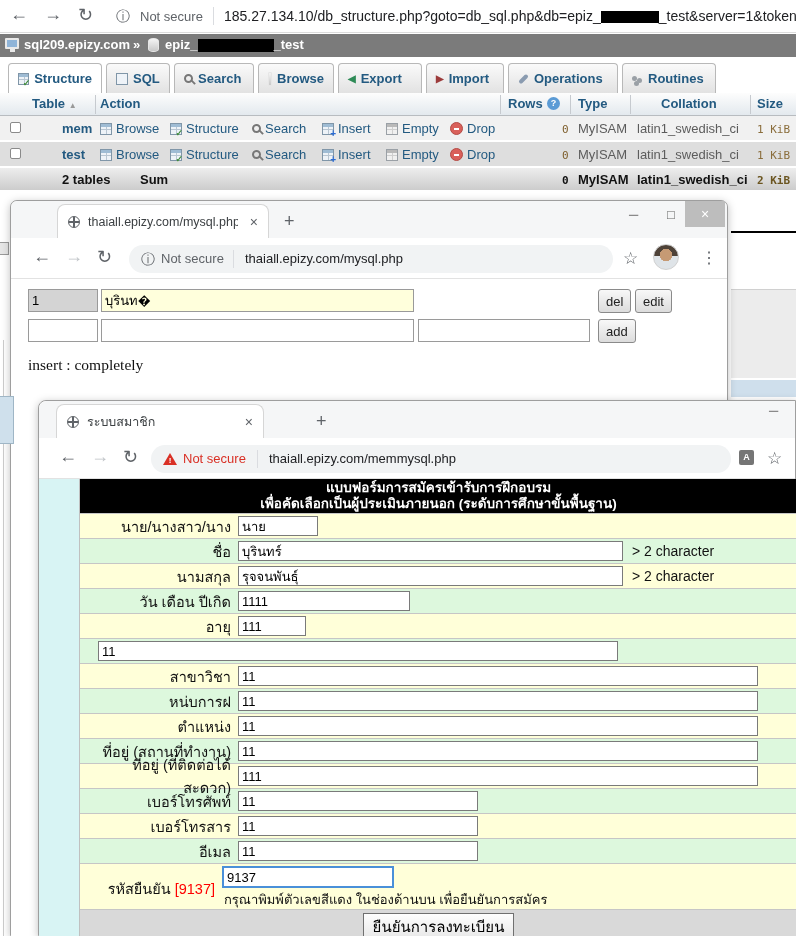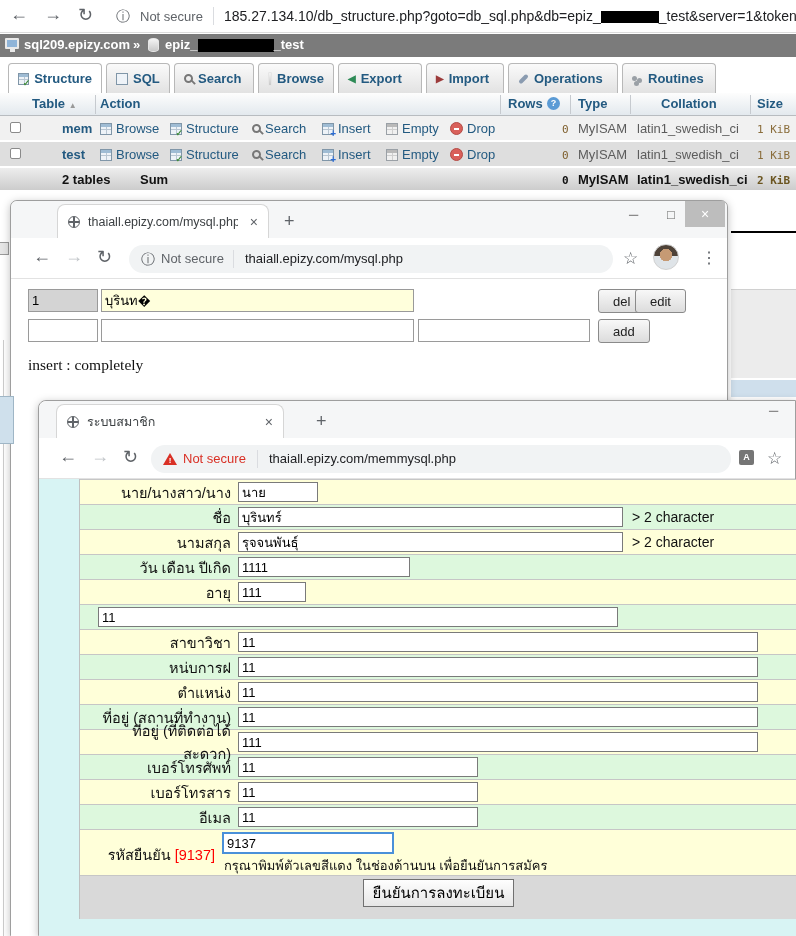--- a/index.html
+++ b/index.html
@@ -82,21 +82,21 @@
     background:radial-gradient(circle at 50% 42%, #c69a74 0 34%, rgba(0,0,0,0) 35%),
                linear-gradient(180deg, #4e4238 0 45%, #dfe4e8 45%); border:1px solid #d0d0d0; }
   .warntri { display:inline-block; width:14px; height:12px; background:#d93025; -webkit-clip-path:polygon(50% 0,100% 100%,0 100%); clip-path:polygon(50% 0,100% 100%,0 100%); color:#fff; font-size:8px; font-weight:bold; text-align:center; line-height:15px; }
   .transl { position:absolute; width:15px; height:15px; background:#757575; border-radius:2px; color:#fff; font-size:9px; font-weight:bold; text-align:center; line-height:15px; }
 
   
   .rec-input { position:absolute; height:23px; border:1px solid #9a9a9a; font-size:13px; padding:0 3px; background:#ffffdc; }
   .rec-input.id { background:#d4d4d4; }
   .rec-input.blank { background:#fff; }
   .rec-input.ralign { text-align:right; }
-  .mini-btn { position:absolute; height:24px; background:linear-gradient(#f8f8f8,#dcdcdc); border:1px solid #8a8a8a; border-radius:3px; font-size:13px; color:#222; padding:0 14px; font-family:"Liberation Sans",sans-serif; }
+  .mini-btn { position:absolute; height:24px; background:linear-gradient(#f8f8f8,#dcdcdc); border:1px solid #8a8a8a; border-radius:3px; font-size:13px; color:#222; padding:0 7px; font-family:"Liberation Sans",sans-serif; }
 
   
   .page2 { position:absolute; left:0; top:78px; width:758px; height:458px; background:#d8f4f4; }
   .formtbl { position:absolute; left:40px; top:0; width:718px; border-left:1px solid #c0c0c0; }
   .fhead { width:100%; height:34px; background:#000; color:#fff; text-align:center; font-size:13.5px; font-weight:bold; line-height:16px; padding-top:1px; }
   .frow { width:100%; height:25px; border-top:1px solid #c6c6c6; display:flex; align-items:center;padding-left:16px; }
   .frow.bg-y { background:#ffffd9; }
   .frow.bg-g { background:#ddf8dd; }
   .flabel { width:140px; text-align:right; padding-right:5px; font-size:14.5px; color:#111; flex:none; }
   .fin { height:20px; border:1px solid #7a7a7a; font-size:13px; padding:0 3px; margin-left:2px; background:#fff; }
@@ -305,21 +305,21 @@
       <button class="mini-btn" style="left:587px; top:39px;">add</button>
       <div class="abs serif" style="left:17px; top:76px; font-size:15.5px; color:#111;">insert : completely</div>
     </div>
   </div>
 
   <div class="frag" style="left:3px; top:340px; width:1px; height:596px; background:#c9c9c9; z-index:15;"></div>
   <div class="frag" style="left:0; top:396px; width:14px; height:48px; background:#cfe0ec; border:1px solid #9fb6c6; border-left:none; z-index:15;"></div>
 
   <div class="popwin" style="left:38px; top:400px; width:758px; height:536px; border-radius:8px 0 0 0; z-index:20;">
     <div class="tabstrip" style="border-radius:8px 0 0 0;">
-      <div class="btab" style="left:17px; width:228px;">
+      <div class="btab" style="left:17px; width:208px;">
         <span class="globe"></span>
         <span>ระบบสมาชิก</span>
         <span class="tclose">×</span>
       </div>
       <span class="newtab" style="left:277px;">+</span>
       <span class="winctl" style="left:730px; top:2px;">─</span>
     </div>
     <div class="addrbar" style="top:37px;">
       <span class="navglyph" style="left:20px; top:8px;">←</span>
       <span class="navglyph dis" style="left:52px; top:8px;">→</span>
@@ -329,20 +329,24 @@
         <span class="ptxt" style="left:32px; color:#d93025;">Not secure</span>
         <span class="urldiv" style="left:106px; top:5px;"></span>
         <span class="ptxt" style="left:118px; color:#202124;">thaiall.epizy.com/memmysql.php</span>
       </div>
       <span class="transl" style="left:700px; top:12px;">A</span>
       <span class="star" style="left:728px; top:10px;">☆</span>
     </div>
 
     <div class="page2">
       <div class="formtbl">
+        <div class="fhead">
+          <div>แบบฟอร์มการสมัครเข้ารับการฝึกอบรม</div>
+          <div>เพื่อคัดเลือกเป็นผู้ประเมินภายนอก (ระดับการศึกษาขั้นพื้นฐาน)</div>
+        </div>
 
         <div class="frow bg-y">
             <span class="flabel">นาย/นางสาว/นาง</span>
             <input class="fin w-xs" value="นาย" style="">
           </div>
         <div class="frow bg-g">
             <span class="flabel">ชื่อ</span>
             <input class="fin w-lg" value="บุรินทร์" style="">
             <span class="fnote">&gt; 2 character</span>
           </div>

